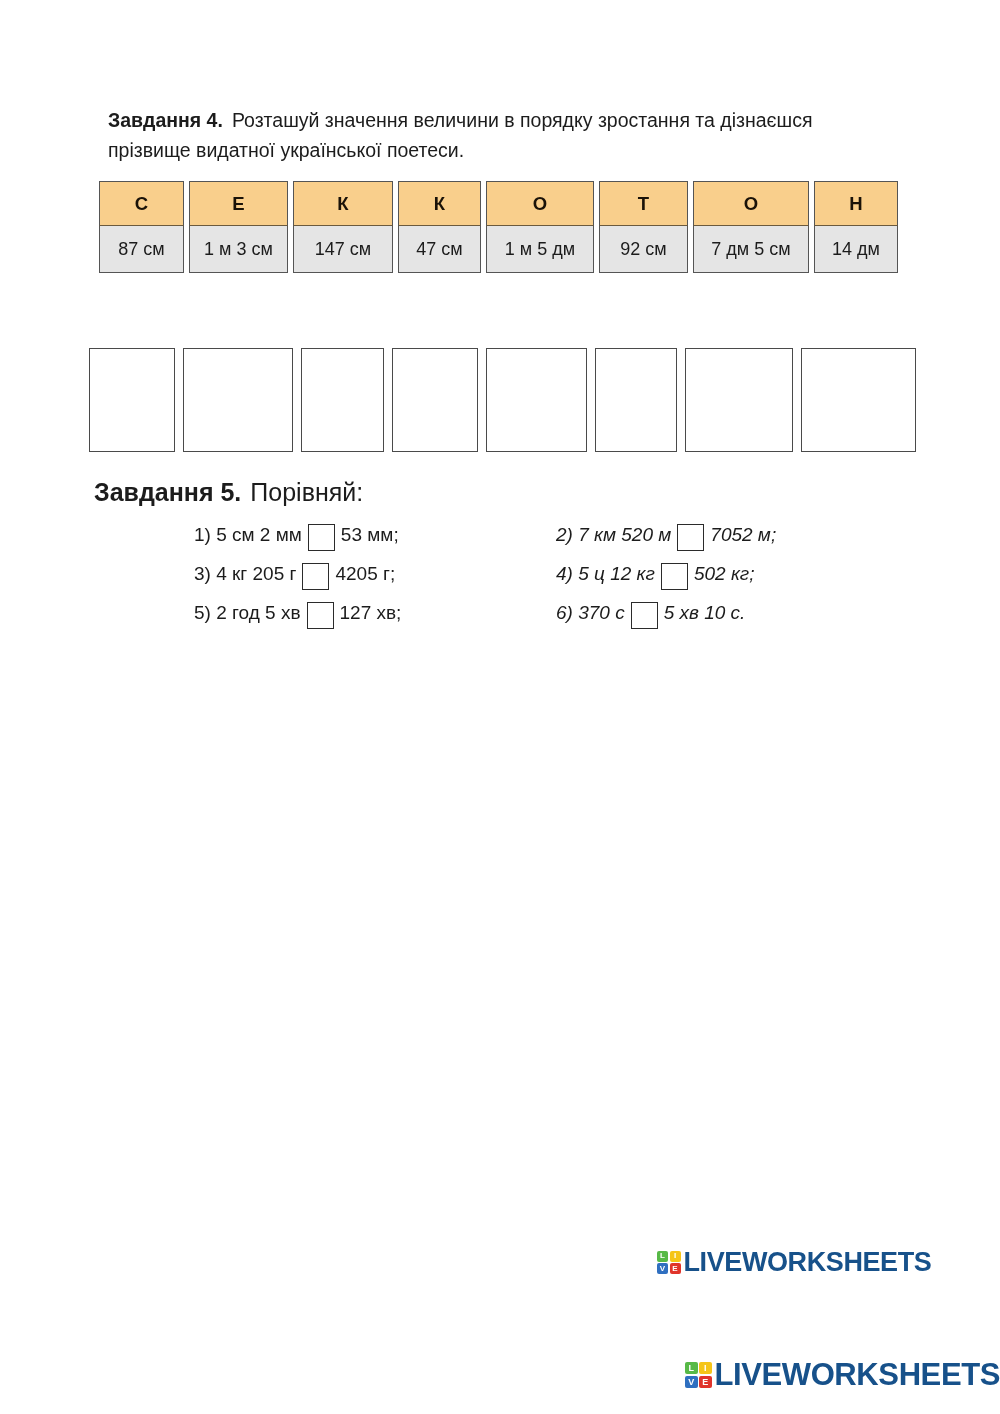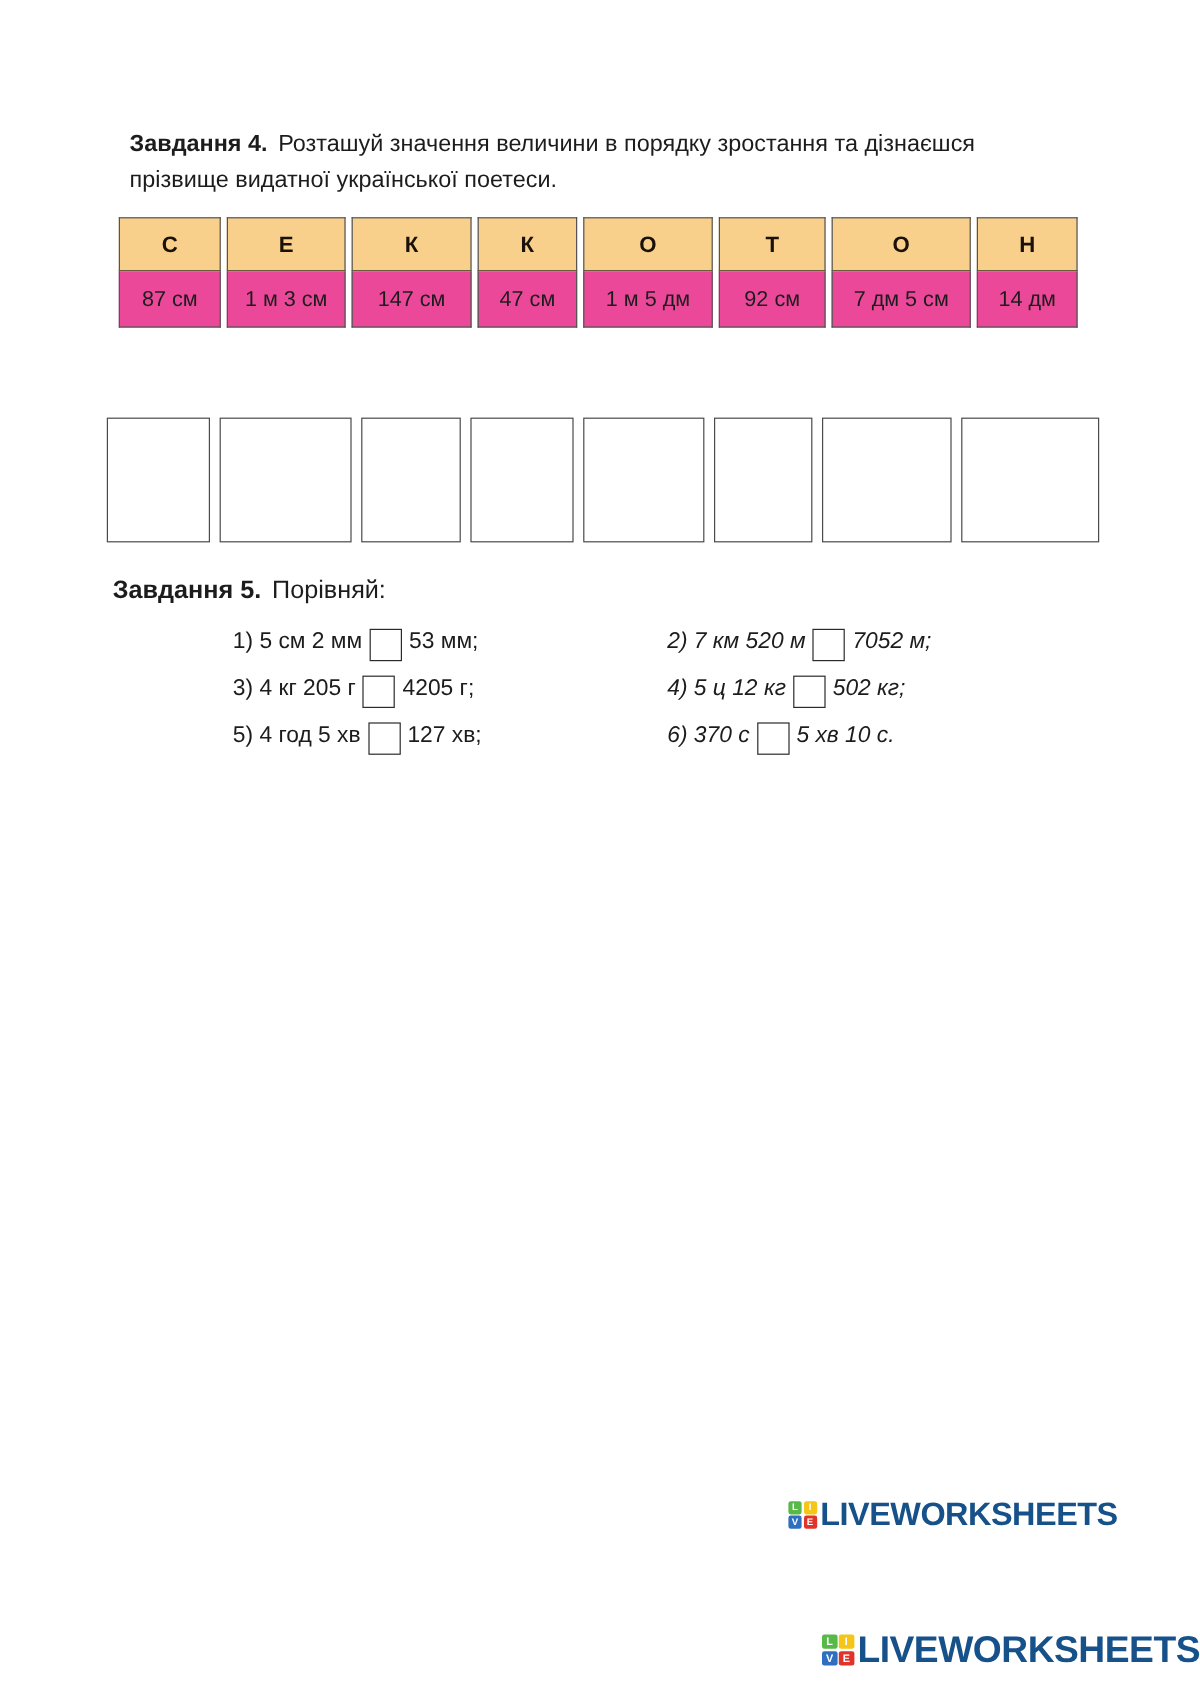--- a/index.html
+++ b/index.html
@@ -61,21 +61,21 @@
     height: 45px;
     display: flex;
     align-items: center;
     justify-content: center;
     font-size: 18.5px;
     font-weight: bold;
     color: #1a1208;
     box-sizing: border-box;
   }
   .vt-value {
-    background: #ec4899;
+    background: #e5e5e5;
     border: 1.5px solid #555555;
     border-top: none;
     height: 47px;
     display: flex;
     align-items: center;
     justify-content: center;
     font-size: 18px;
     color: #1c1c1c;
     box-sizing: border-box;
     padding: 0 9px;
@@ -96,21 +96,21 @@
     background: #ffffff;
     height: 104px;
     box-sizing: border-box;
   }
 
   
   .task5-heading {
     position: absolute;
     left: 94px;
     top: 478px;
-    font-size: 21px;
+    font-size: 25px;
     line-height: 28px;
     color: #1c1c1c;
   }
 
   .compare-grid {
     position: absolute;
     left: 194px;
     top: 518px;
     width: 700px;
   }
@@ -272,21 +272,21 @@
           <span class="ci-right">4205 г;</span>
         </div>
         <div class="compare-item right-col">
           <span class="ci-left">4) 5 ц 12 кг</span>
           <span class="ci-box"></span>
           <span class="ci-right">502 кг;</span>
         </div>
       </div>
       <div class="compare-row">
         <div class="compare-item left-col">
-          <span class="ci-left">5) 4 год 5 хв</span>
+          <span class="ci-left">5) 2 год 5 хв</span>
           <span class="ci-box"></span>
           <span class="ci-right">127 хв;</span>
         </div>
         <div class="compare-item right-col">
           <span class="ci-left">6) 370 с</span>
           <span class="ci-box"></span>
           <span class="ci-right">5 хв 10 с.</span>
         </div>
       </div>
     </div>

